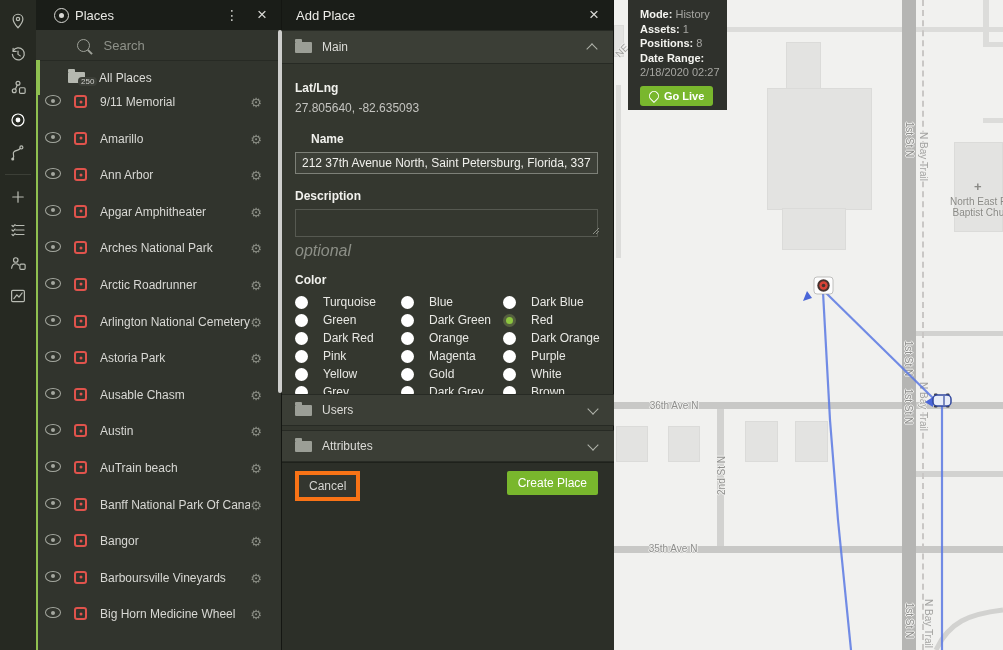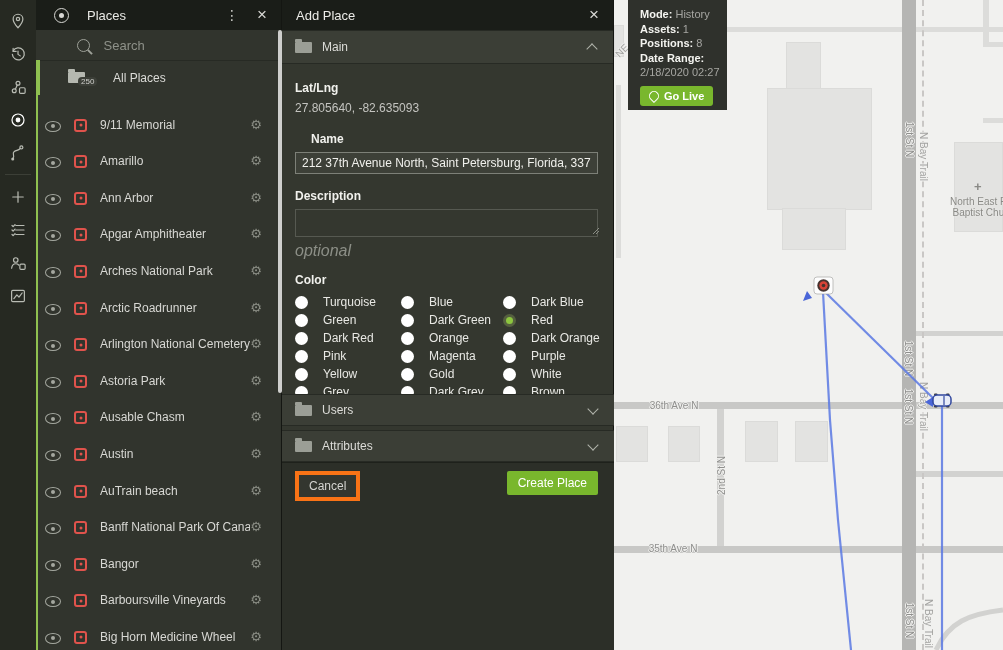--- a/index.html
+++ b/index.html
@@ -11,36 +11,36 @@
   .rail .ric{width:36px;height:33px;display:flex;align-items:center;justify-content:center;color:#b9bcb4;cursor:pointer;}
   .rail .ric svg{width:18px;height:18px;stroke:#b9bcb4;fill:none;stroke-width:1.6;stroke-linecap:round;stroke-linejoin:round;}
   .rail .ric.active svg{stroke:#ffffff;}
   .rail .divider{width:26px;height:1px;background:#3c3f37;margin:5px 0;}
 
   
   .places{position:absolute;left:36px;top:0;width:246px;height:650px;background:#31342d;border-right:1px solid #141612;box-sizing:border-box;}
   .phead{height:30px;background:#1a1d18;display:flex;align-items:center;color:#e8e8e4;font-size:13px;}
   .target-ic{width:13px;height:13px;border:1.5px solid #d8d8d4;border-radius:50%;position:relative;margin-left:18px;margin-right:6px;}
   .target-ic::after{content:"";position:absolute;left:50%;top:50%;width:5px;height:5px;margin:-2.5px 0 0 -2.5px;background:#d8d8d4;border-radius:50%;}
-  .phead .ttl{flex:1;margin-left:12px;}
+  .phead .ttl{flex:1;}
   .kebab{color:#c9c9c5;font-size:14px;padding:0 14px;cursor:pointer;}
   .xclose{color:#d8d8d4;font-size:17px;padding:0 14px 0 4px;cursor:pointer;}
   .searchrow{height:30px;background:#31342d;border-bottom:1px solid #272a24;display:flex;align-items:center;justify-content:center;}
   .mag{width:11px;height:11px;border:1.6px solid #9ea19а;border:1.6px solid #9ea199;border-radius:50%;position:relative;margin-left:15px;}
   .mag::after{content:"";position:absolute;width:6px;height:1.8px;background:#9ea199;left:9px;top:11px;transform:rotate(45deg);}
   .searchrow input{background:transparent;border:none;outline:none;color:#c9c9c5;font-size:13px;margin-left:12px;width:150px;font-family:inherit;}
   .searchrow input::placeholder{color:#8e9189;}
   .plist{position:absolute;top:60px;left:0;right:0;bottom:0;overflow:hidden;border-left:2px solid #8fc050;}
   .allrow{height:35px;display:flex;align-items:center;position:relative;border-left:4px solid #8fc050;margin-left:-2px;cursor:pointer;}
   .folder{width:17px;height:11px;background:#b5b8b0;border-radius:1px;position:relative;}
   .folder::before{content:"";position:absolute;top:-3px;left:0;width:7px;height:3px;background:#b5b8b0;border-radius:1px 1px 0 0;}
   .allrow .folder{margin-left:28px;}
   .badge250{position:absolute;left:38px;top:17px;background:#3c3f38;color:#cfcfcb;font-size:8px;padding:0 3px;border-radius:4px;line-height:9px;}
-  .allrow .lbl{margin-left:28px;color:#dcdcd8;font-size:12px;}
-  .prow{height:36.6px;display:flex;align-items:flex-end;position:relative;cursor:pointer;}
+  .allrow .lbl{margin-left:14px;color:#dcdcd8;font-size:12px;}
+  .prow{height:36.6px;display:flex;align-items:flex-start;position:relative;cursor:pointer;}
   .eye{width:14px;height:9px;border:1.4px solid #a4a79f;border-radius:50%;position:relative;margin-left:7px;flex:none;cursor:pointer;}
   .eye::after{content:"";position:absolute;width:4px;height:4px;background:#a4a79f;border-radius:50%;left:50%;top:50%;transform:translate(-50%,-50%);}
   .psq{width:9px;height:9px;border:2px solid #e0534c;border-radius:3px;position:relative;margin-left:13px;flex:none;}
   .psq::after{content:"";position:absolute;width:3px;height:3px;background:#e0534c;border-radius:50%;left:50%;top:50%;transform:translate(-50%,-50%);}
   .pname{margin-left:13px;color:#d8d8d4;font-size:12px;flex:1;white-space:nowrap;overflow:hidden;}
   .gear{color:#8b8e85;font-size:13px;margin-right:19px;cursor:pointer;}
   .pscroll{position:absolute;left:242px;top:30px;width:4px;height:363px;background:#cfcfcd;border-radius:2px;z-index:3;}
 
   
   .addp{position:absolute;left:282px;top:0;width:332px;height:650px;background:#34372f;border-right:1px solid #141612;box-sizing:border-box;font-size:12px;color:#d6d6d2;}

